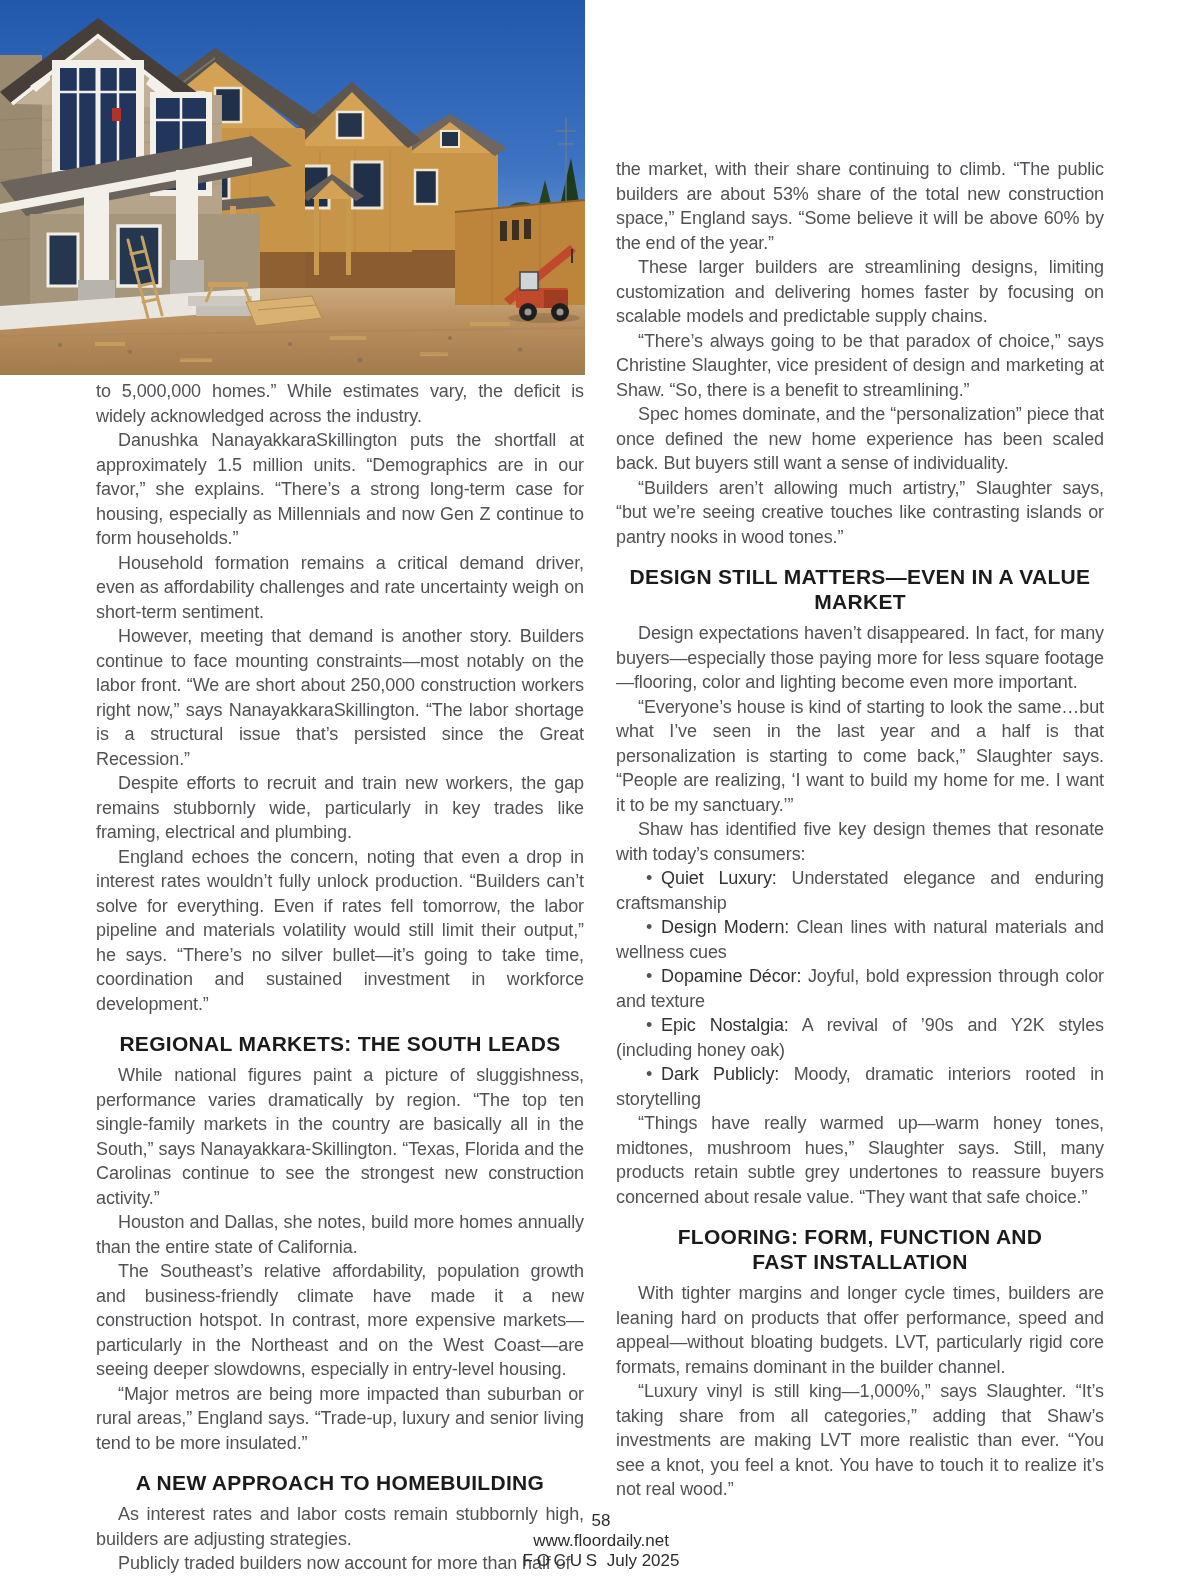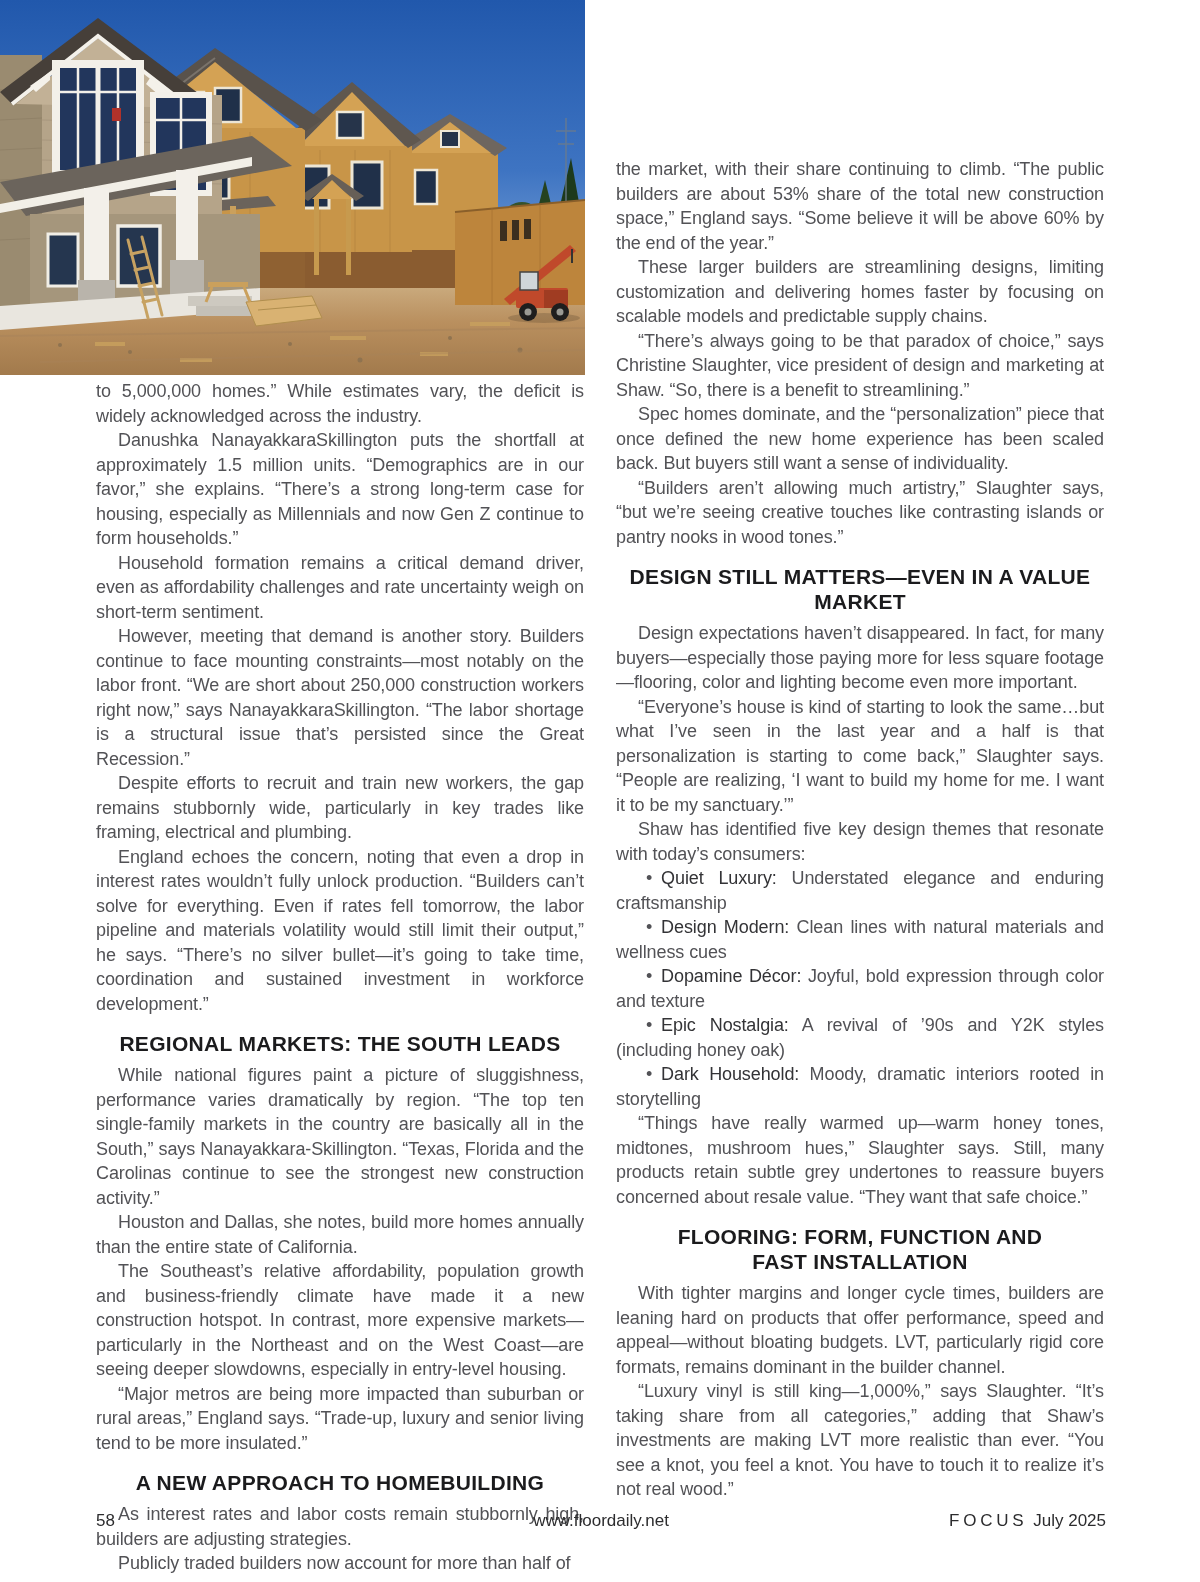--- a/index.html
+++ b/index.html
@@ -18,21 +18,21 @@
   .col p{margin:0;text-indent:22px;}
   .col p.noindent{text-indent:0;}
   .col p.bullet{text-indent:30px;}
   .col p.bullet strong{font-weight:normal;color:#333336;}
 
   .col h2{font-size:21px;line-height:25px;color:#1b1b1d;margin:15px 0 7px 0;
           letter-spacing:0.3px;text-align:center;white-space:pre-line;
           font-weight:bold;}
 
   .footer{position:absolute;left:96px;top:1511px;width:1010px;
-          display:flex;align-items:center;font-size:17px;color:#2c2c2e;}
+          display:flex;align-items:center;font-size:17px;color:#2c2c2e;flex-direction:column;}
   .footer .f-left{flex:1;text-align:left;}
   .footer .f-center{flex:1;text-align:center;}
   .footer .f-right{flex:1;text-align:right;}
   .footer .focus{letter-spacing:0.22em;margin-right:0.35em;}
 
   svg .hairline{stroke-linecap:round;}
 </style>
 </head>
 <body>
 
@@ -257,21 +257,21 @@
       <p>“Builders aren’t allowing much artistry,” Slaughter says, “but we’re seeing creative touches like contrasting islands or pantry nooks in wood tones.”</p>
       <h2>DESIGN STILL MATTERS—EVEN IN A VALUE
 MARKET</h2>
       <p>Design expectations haven’t disappeared. In fact, for many buyers—especially those paying more for less square footage—flooring, color and lighting become even more important.</p>
       <p>“Everyone’s house is kind of starting to look the same…but what I’ve seen in the last year and a half is that personalization is starting to come back,” Slaughter says. “People are realizing, ‘I want to build my home for me. I want it to be my sanctuary.’”</p>
       <p>Shaw has identified five key design themes that resonate with today’s consumers:</p>
       <p class="bullet">• <strong>Quiet Luxury:</strong> Understated elegance and enduring craftsmanship</p>
       <p class="bullet">• <strong>Design Modern:</strong> Clean lines with natural materials and wellness cues</p>
       <p class="bullet">• <strong>Dopamine Décor:</strong> Joyful, bold expression through color and texture</p>
       <p class="bullet">• <strong>Epic Nostalgia:</strong> A revival of ’90s and Y2K styles (including honey oak)</p>
-      <p class="bullet">• <strong>Dark Household:</strong> Moody, dramatic interiors rooted in storytelling</p>
+      <p class="bullet">• <strong>Dark Publicly:</strong> Moody, dramatic interiors rooted in storytelling</p>
       <p>“Things have really warmed up—warm honey tones, midtones, mushroom hues,” Slaughter says. Still, many products retain subtle grey undertones to reassure buyers concerned about resale value. “They want that safe choice.”</p>
       <h2>FLOORING: FORM, FUNCTION AND
 FAST INSTALLATION</h2>
       <p>With tighter margins and longer cycle times, builders are leaning hard on products that offer performance, speed and appeal—without bloating budgets. LVT, particularly rigid core formats, remains dominant in the builder channel.</p>
       <p>“Luxury vinyl is still king—1,000%,” says Slaughter. “It’s taking share from all categories,” adding that Shaw’s investments are making LVT more realistic than ever. “You see a knot, you feel a knot. You have to touch it to realize it’s not real wood.”</p>
     </div>
 
   <div class="footer">
     <span class="f-left">58</span>
     <span class="f-center">www.floordaily.net</span>

